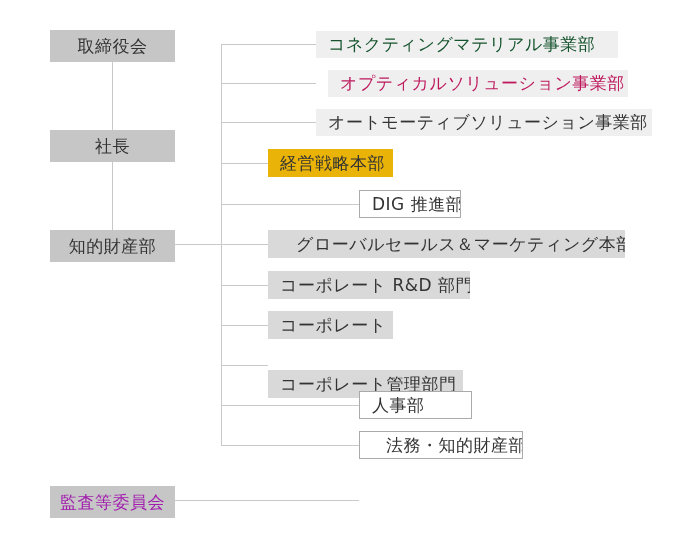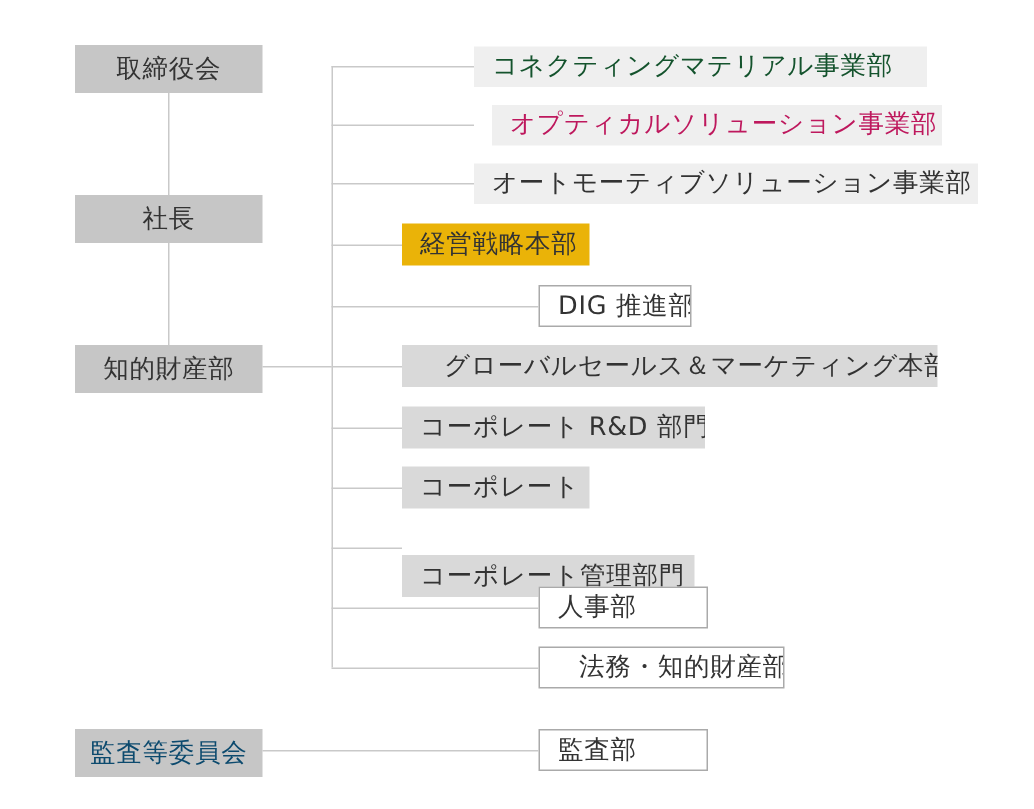--- a/index.html
+++ b/index.html
@@ -52,26 +52,25 @@
     <div class="connector" style="left: 221px; top: 244px; width: 47px; height: 1px; background: rgb(201, 201, 201);"></div>
     <div class="connector" style="left: 221px; top: 285px; width: 47px; height: 1px; background: rgb(201, 201, 201);"></div>
     <div class="connector" style="left: 221px; top: 325px; width: 47px; height: 1px; background: rgb(201, 201, 201);"></div>
     <div class="connector" style="left: 221px; top: 365px; width: 47px; height: 1px; background: rgb(201, 201, 201);"></div>
     <div class="connector" style="left: 221px; top: 405px; width: 138px; height: 1px; background: rgb(201, 201, 201);"></div>
     <div class="connector" style="left: 221px; top: 445px; width: 138px; height: 1px; background: rgb(201, 201, 201);"></div>
     <div class="connector" style="left: 175px; top: 500px; width: 184px; height: 1px; background: rgb(201, 201, 201);"></div>
     <div class="node align-center" style="left: 50px; top: 30px; width: 125px; height: 28px; background: rgb(198, 198, 198); color: rgb(51, 51, 51);">取締役会</div>
     <div class="node align-center" style="left: 50px; top: 130px; width: 125px; height: 28px; background: rgb(198, 198, 198); color: rgb(51, 51, 51);">社長</div>
     <div class="node align-center" style="left: 50px; top: 230px; width: 125px; height: 28px; background: rgb(198, 198, 198); color: rgb(51, 51, 51);">知的財産部</div>
-    <div class="node align-center" style="left: 50px; top: 486px; width: 125px; height: 28px; background: rgb(198, 198, 198); color: #0c4a6e;">監査等委員会</div>
+    <div class="node align-center" style="left: 50px; top: 486px; width: 125px; height: 28px; background: rgb(198, 198, 198); color: #a21caf;">監査等委員会</div>
     <div class="node" style="left: 316px; top: 31px; width: 302px; height: 27px; background: rgb(239, 239, 239); color: #14532d;">コネクティングマテリアル事業部</div>
     <div class="node" style="left: 328px; top: 70px; width: 300px; height: 27px; background: rgb(239, 239, 239); color: #be185d;">オプティカルソリューション事業部</div>
     <div class="node" style="left: 316px; top: 109px; width: 336px; height: 27px; background: rgb(239, 239, 239); color: rgb(51, 51, 51);">オートモーティブソリューション事業部</div>
     <div class="node" style="left: 268px; top: 149px; width: 125px; height: 28px; background: #eab308; color: rgb(51, 51, 51);">経営戦略本部</div>
     <div class="node" style="left: 359px; top: 190px; width: 102px; height: 28px; background: rgb(255, 255, 255); color: rgb(51, 51, 51); border: 1px solid rgb(170, 170, 170);">DIG 推進部</div>
     <div class="node" style="left: 268px; top: 230px; width: 357px; height: 28px; background: rgb(217, 217, 217); color: rgb(51, 51, 51); padding-left: 28px;">グローバルセールス＆マーケティング本部</div>
     <div class="node" style="left: 268px; top: 271px; width: 202px; height: 28px; background: rgb(217, 217, 217); color: rgb(51, 51, 51);">コーポレート R&amp;D 部門</div>
     <div class="node" style="left: 268px; top: 311px; width: 125px; height: 28px; background: rgb(217, 217, 217); color: rgb(51, 51, 51);">コーポレート</div>
     <div class="node" style="left: 268px; top: 351px; width: 195px; height: 28px; background: rgb(217, 217, 217); color: rgb(51, 51, 51); margin-top: 19px;">コーポレート管理部門</div>
     <div class="node" style="left: 359px; top: 391px; width: 113px; height: 28px; background: rgb(255, 255, 255); color: rgb(51, 51, 51); border: 1px solid rgb(170, 170, 170);">人事部</div>
     <div class="node" style="left: 359px; top: 431px; width: 164px; height: 28px; background: rgb(255, 255, 255); color: rgb(51, 51, 51); border: 1px solid rgb(170, 170, 170); padding-left: 26px;">法務・知的財産部</div>
-    <div class="node" style="left: 359px; top: 486px; width: 113px; height: 28px; background: rgb(255, 255, 255); color: rgb(51, 51, 51); border: 1px solid rgb(170, 170, 170);">監査部</div>
   </div>
 
 </body></html>

